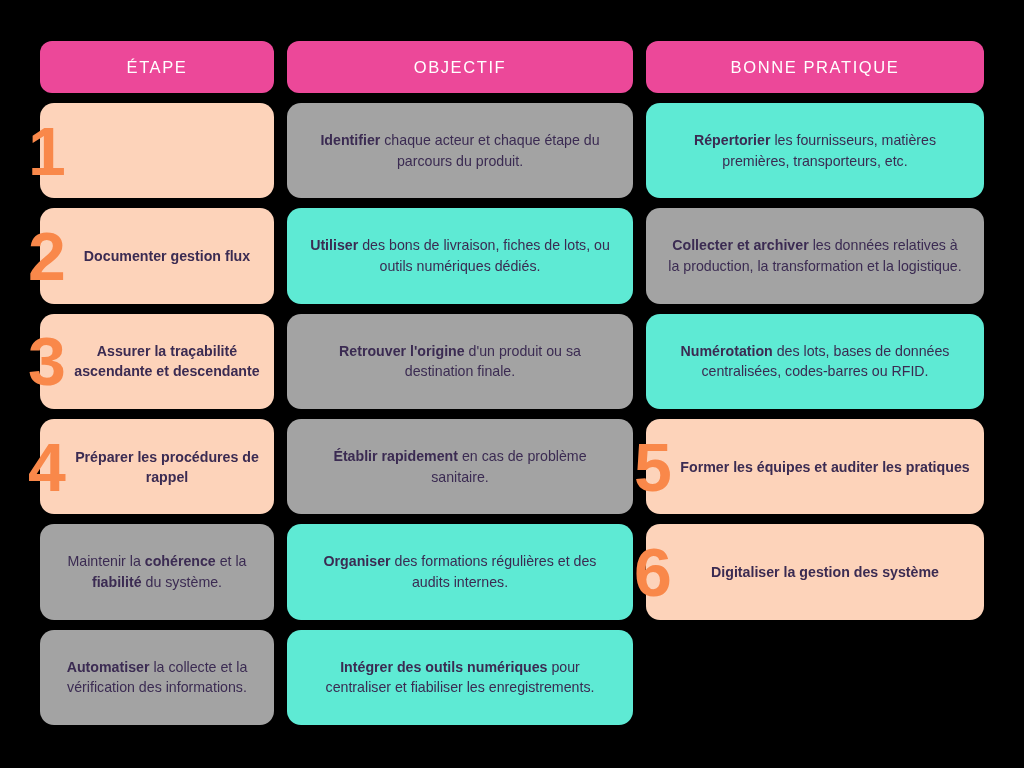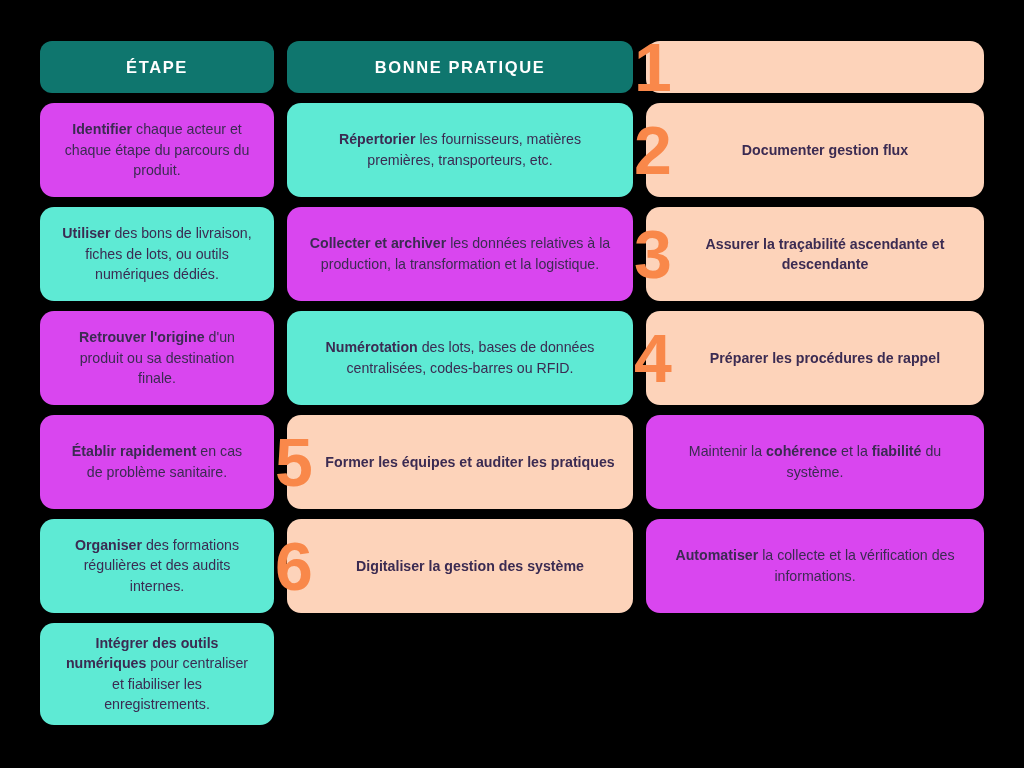--- a/index.html
+++ b/index.html
@@ -30,27 +30,27 @@
     grid-column-gap: 13px;
     grid-row-gap: 10px;
     grid-template-rows: 52px repeat(6, 1fr);
     width: 944px;
     height: 684px;
     margin-left: 0;
   }
 
   
   .hdr {
-    background: #0f766e;
+    background: #ec4899;
     border-radius: 12px;
     display: flex;
     align-items: center;
     justify-content: center;
     color: #FFFFFF;
-    font-weight: bold;
+    font-weight: normal;
     font-size: 16.5px;
     letter-spacing: 1.6px;
     text-transform: uppercase;
   }
 
   
   .cell {
     border-radius: 14px;
     display: flex;
     align-items: center;
@@ -65,21 +65,21 @@
     padding: 10px 14px 10px 34px;
     position: relative;
   }
   .cell-step .cell-text {
     font-size: 14.2px;
     font-weight: bold;
     line-height: 1.42;
   }
 
   .cell-obj {
-    background: #d946ef;
+    background: #a3a3a3;
     padding: 10px 22px;
   }
   .cell-prac {
     background: #5eead4;
     padding: 10px 22px;
   }
   .cell-obj .cell-text,
   .cell-prac .cell-text {
     font-size: 14.2px;
     font-weight: normal;
@@ -105,20 +105,23 @@
   }
 </style>
 </head>
 <body>
 
 <div class="infographic">
   <div class="grid">
 
     <div class="hdr">
       <span>ÉTAPE</span>
+    </div>
+    <div class="hdr">
+      <span>OBJECTIF</span>
     </div>
     <div class="hdr">
       <span>BONNE PRATIQUE</span>
     </div>
 
     <div class="cell cell-step">
       <span class="step-number">1</span>
     </div>
     <div class="cell cell-obj">
       <span class="cell-text"><b>Identifier</b> chaque acteur et chaque étape du parcours du produit.</span>

